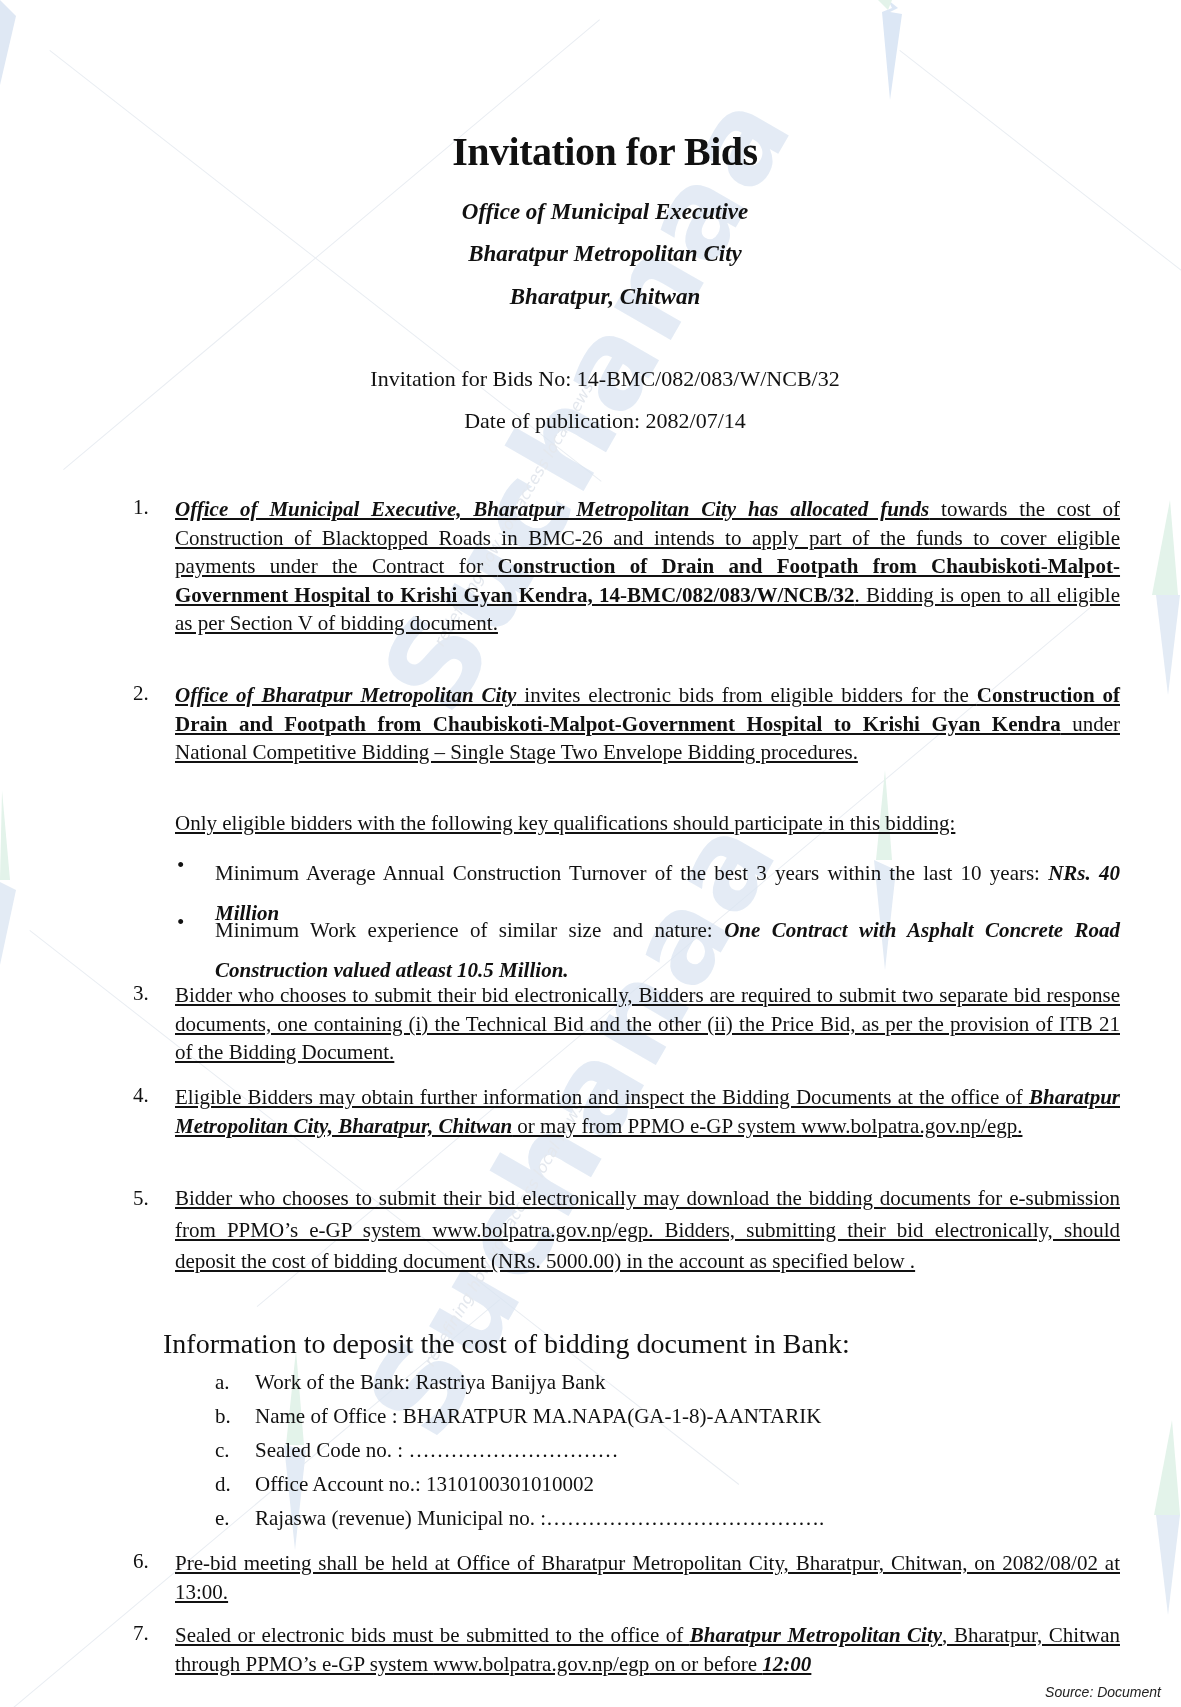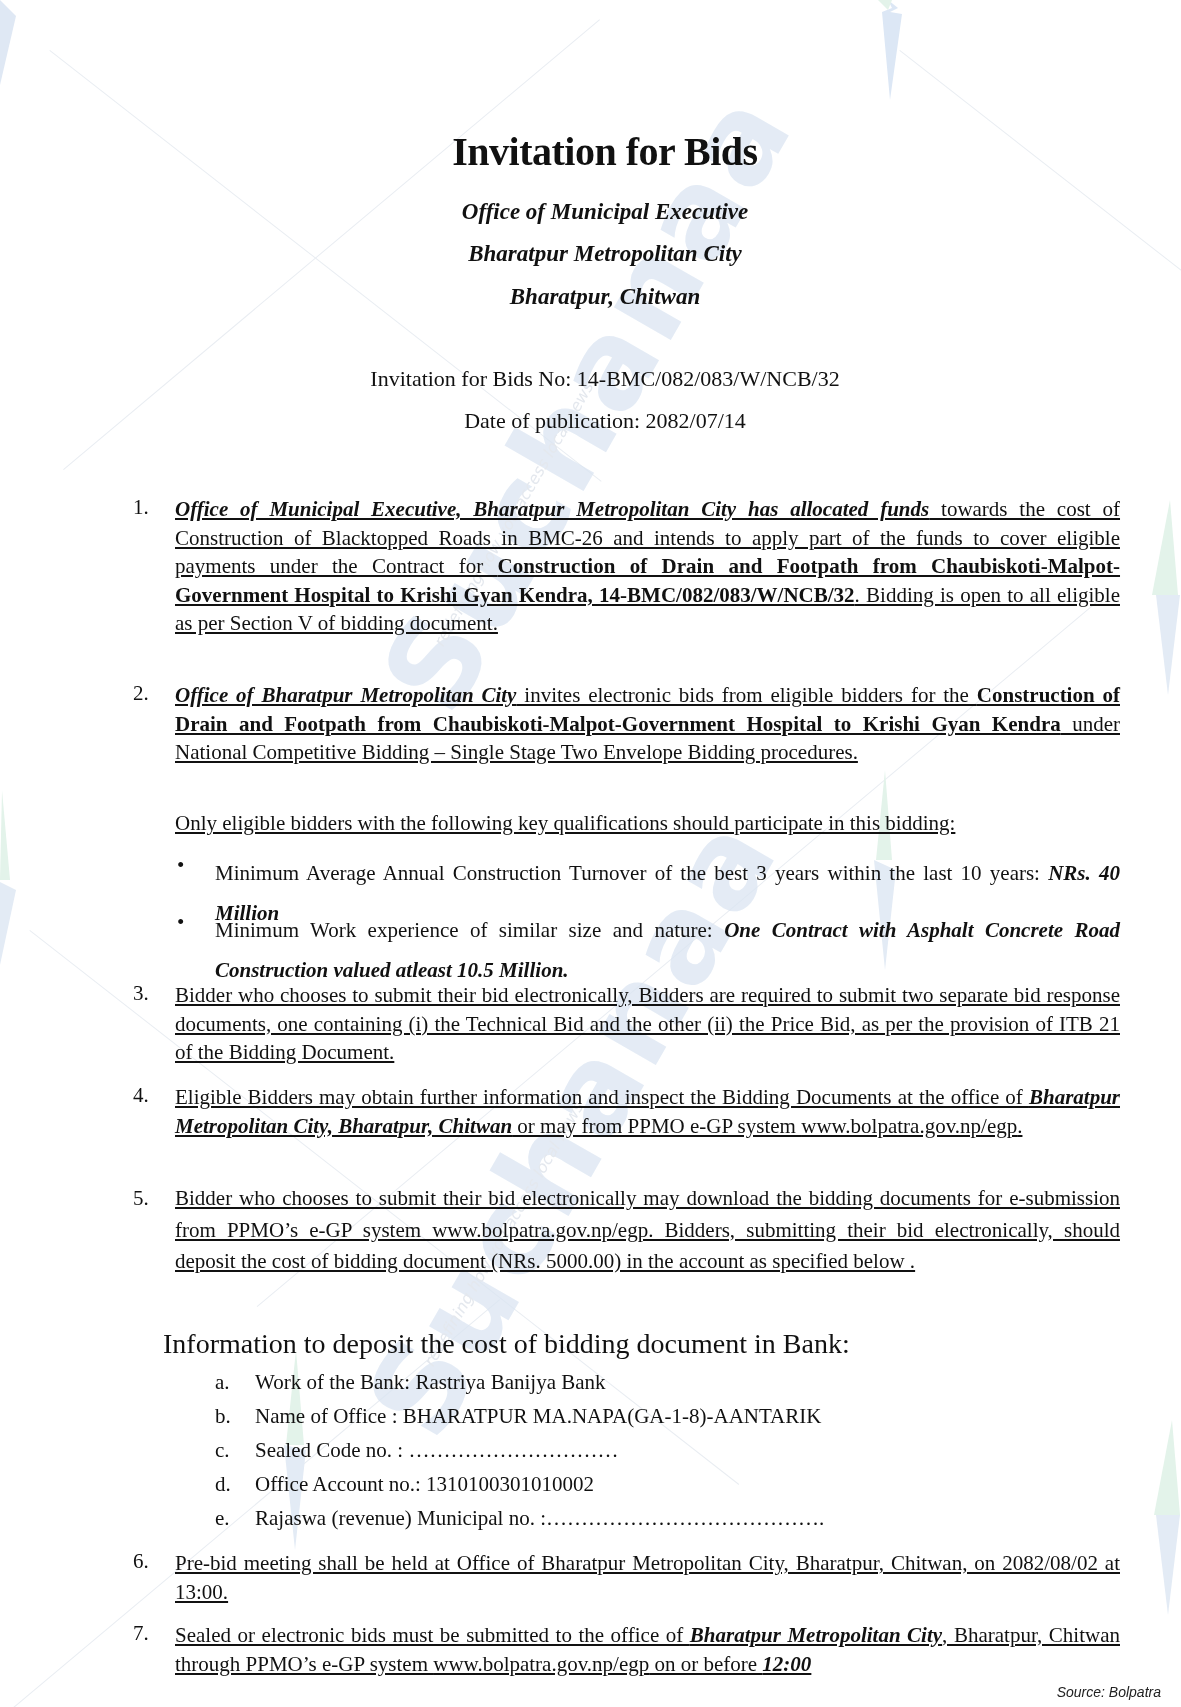--- a/index.html
+++ b/index.html
@@ -177,14 +177,14 @@
       <div class="num">6.</div>
       <div class="para"><span>Pre-bid meeting shall be held at Office of Bharatpur Metropolitan City, Bharatpur, Chitwan, on 2082/08/02 at 13:00.</span></div>
     </div>
 
     <div class="item" style="top:1621px;">
       <div class="num">7.</div>
       <div class="para"><span>Sealed or electronic bids must be submitted to the office of </span><span style="font-weight: bold; font-style: italic;">Bharatpur Metropolitan City</span><span>, Bharatpur, Chitwan through PPMO’s e-GP system </span><span style="text-decoration: underline;">www.bolpatra.gov.np/egp</span><span> on or before </span><span style="font-weight: bold; font-style: italic;">12:00</span></div>
     </div>
   </div>
 
-  <div class="source">Source: Bolpatra</div>
+  <div class="source">Source: Document</div>
 </div>
 
 </body></html>

